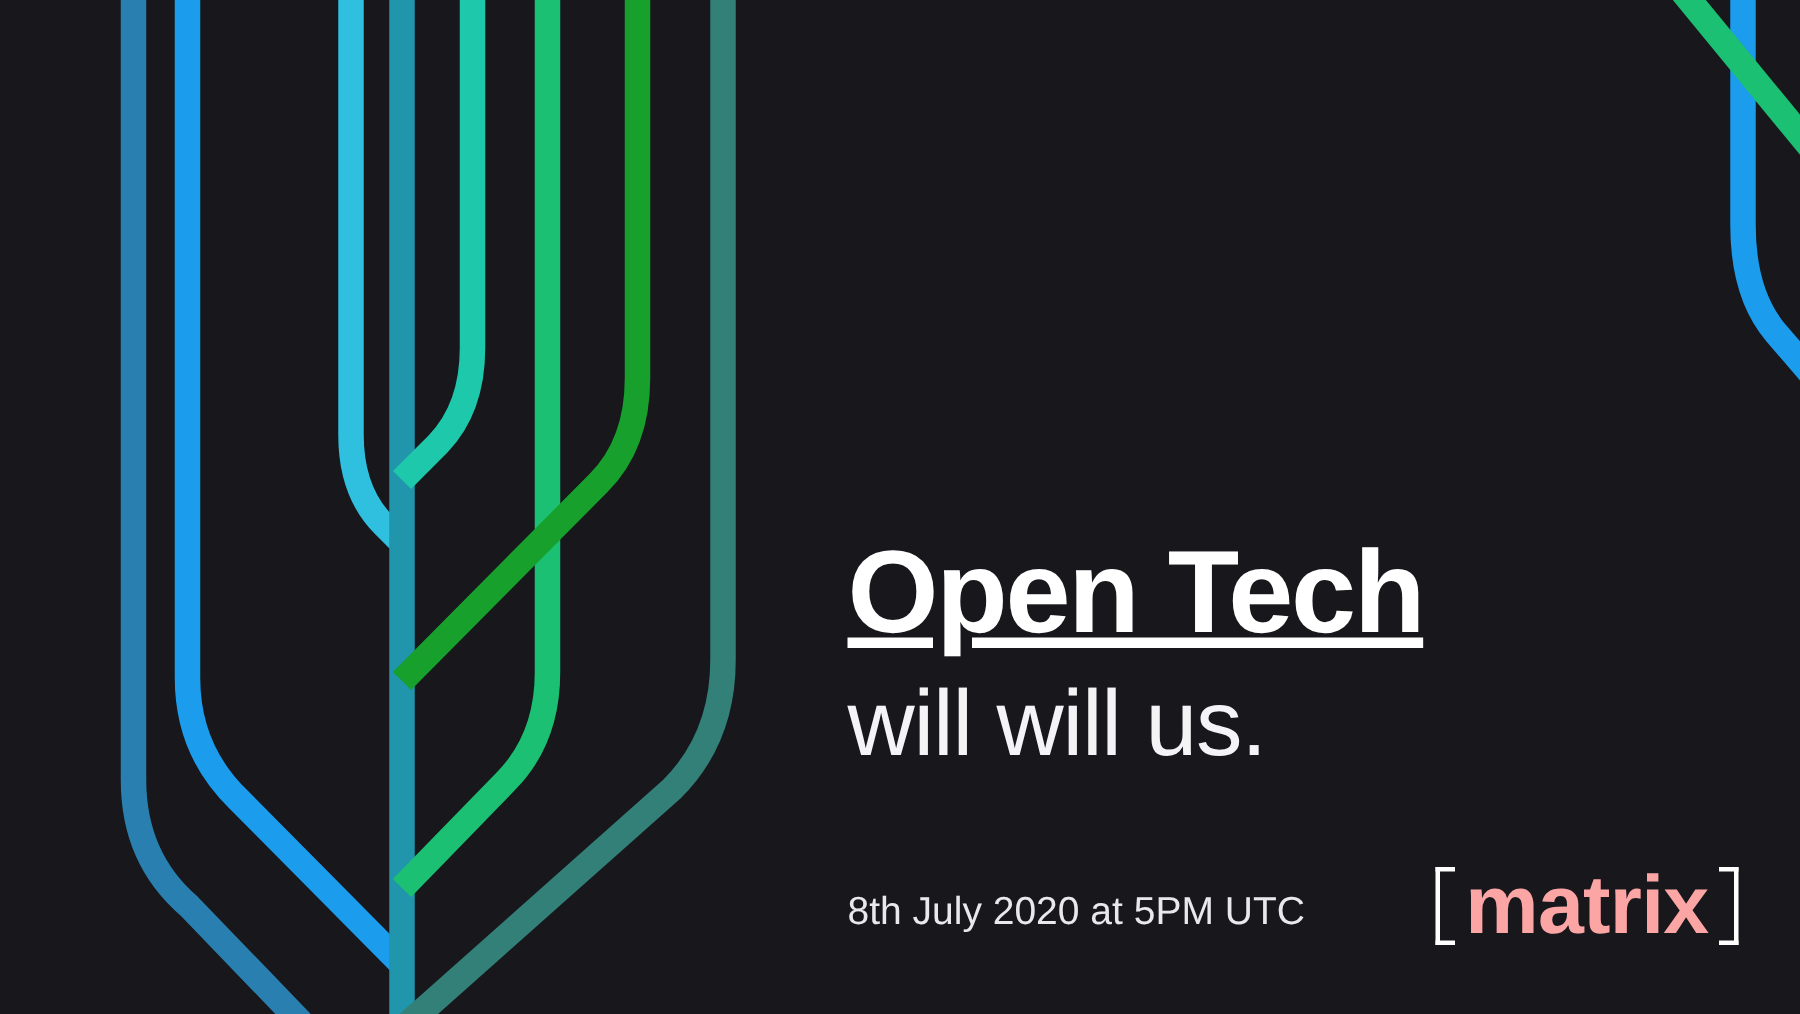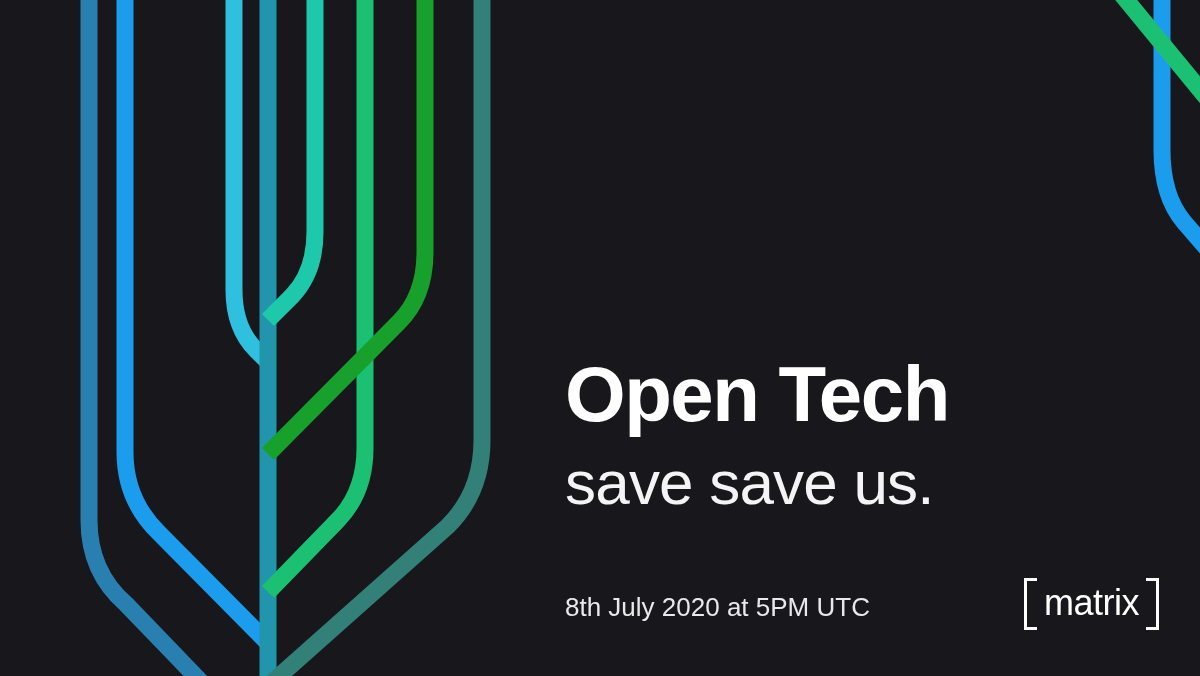--- a/index.html
+++ b/index.html
@@ -33,20 +33,21 @@
     position: absolute;
     left: 5px;
     top: 355px;
     margin: 0;
     font-size: 78px;
     line-height: 1.0;
     font-weight: bold;
     color: #ffffff;
     letter-spacing: -1.5px;
     white-space: nowrap;
+    text-decoration: underline;
   }
   #headline-sub {
     position: absolute;
     left: 5px;
     top: 452px;
     margin: 0;
     font-size: 62px;
     line-height: 1.0;
     font-weight: normal;
     color: #f4f4f6;
@@ -75,23 +76,23 @@
     display: block;
     width: 13px;
     height: 52px;
     box-sizing: border-box;
     border-top: 3px solid #ffffff;
     border-bottom: 3px solid #ffffff;
   }
   .bracket.left { border-left: 3px solid #ffffff; }
   .bracket.right { border-right: 3px solid #ffffff; }
   #brand-wordmark {
-    font-size: 36px;
-    font-weight: normal;
-    color: #ffffff;
+    font-size: 55px;
+    font-weight: bold;
+    color: #fca5a5;
     letter-spacing: -0.5px;
     padding: 0 7px;
     line-height: 1;
     position: relative;
     top: -1px;
   }
 </style>
 </head>
 <body>
 
@@ -108,21 +109,21 @@
         <path d="M 365 -10 L 365 448 Q 365 492 338 520 L 268 592" stroke="#1bc073" stroke-width="17" fill="none"></path>
         <path d="M 425 -10 L 425 252 Q 425 296 399 322 L 268 454" stroke="#17a02c" stroke-width="17" fill="none"></path>
         <path d="M 482 -10 L 482 440 Q 482 492 448 526 L 268 686" stroke="#328078" stroke-width="17" fill="none"></path>
         <path d="M 1162 -10 L 1162 150 Q 1162 196 1184 222 L 1215 258" stroke="#1b9ced" stroke-width="17" fill="none"></path>
         <path d="M 1118 -10 L 1215 108" stroke="#1bc073" stroke-width="17" fill="none"></path>
       </g>
   </svg>
 
   <div id="content">
     <h1 id="headline-main">Open Tech</h1>
-    <h2 id="headline-sub">save save us.</h2>
+    <h2 id="headline-sub">will will us.</h2>
     <p id="event-date">8th July 2020 at 5PM UTC</p>
 
     <div id="brand-logo">
       <span class="bracket left"></span>
       <span id="brand-wordmark">matrix</span>
       <span class="bracket right"></span>
     </div>
   </div>
 
 </div>

